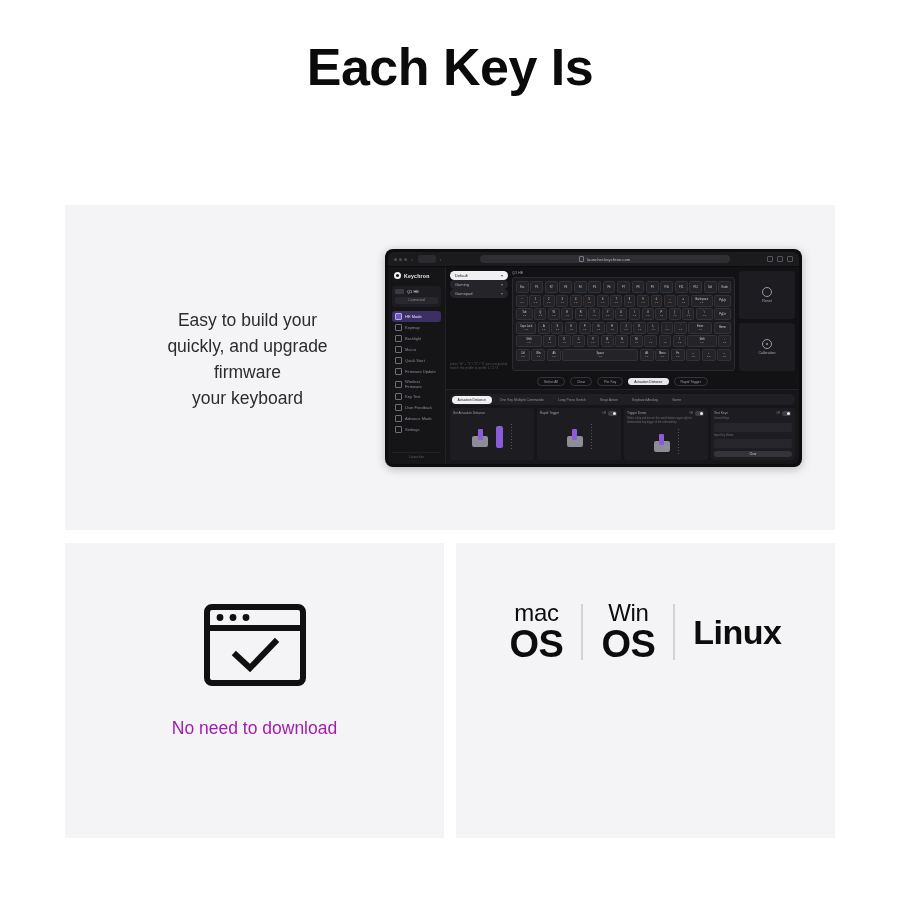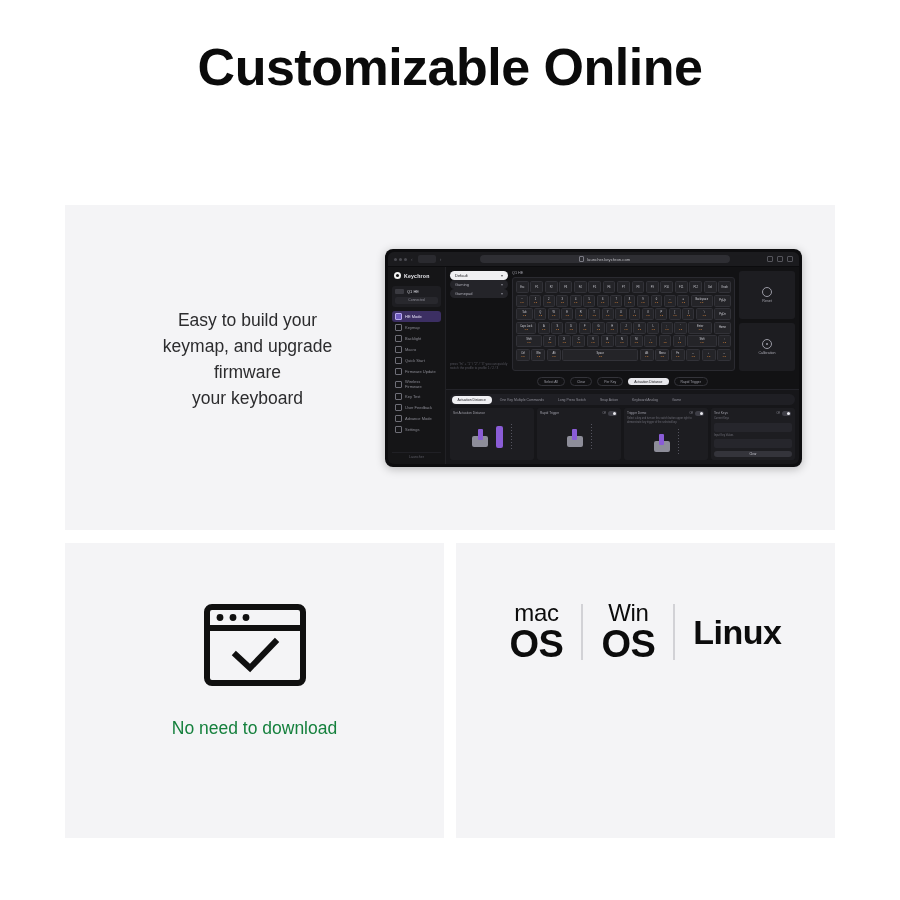--- a/index.html
+++ b/index.html
@@ -280,21 +280,21 @@
     transform: translateX(-50%);
   }
   .card-caption {
     position: absolute;
     left: 0;
     width: 100%;
     top: 172px;
     text-align: center;
     font-size: 17.5px;
     line-height: 26px;
-    color: #15803d;
+    color: #a21caf;
   }
   .card-caption .ln { display:block; }
 
   
   .oslogos {
     position: absolute;
     left: 0;
     width: 100%;
     top: 58px;
     display: flex;
@@ -305,28 +305,28 @@
   .osblock { text-align:center; color:#0c0c0c; }
   .osblock .small { font-size: 24px; font-weight: 500; line-height: 24px; letter-spacing:-0.3px;}
   .osblock .big { font-size: 38px; font-weight: 700; line-height: 38px; letter-spacing:-0.5px;}
   .osblock.single .big { font-size: 34px; line-height: 62px; font-weight:600;text-align:center;}
   .osdiv { width: 2px; height: 56px; background: #d2d2d6; }
 </style>
 </head>
 <body>
 
 <div class="heading">
-  <span class="line">Customizable Online</span>
+  <span class="line">Each Key Is</span>
 </div>
 
 <div class="card" id="card-app">
 
   <div class="app-copy">
     <span class="ln">Easy to build your</span>
-    <span class="ln">keymap, and upgrade</span>
+    <span class="ln">quickly, and upgrade</span>
     <span class="ln">firmware</span>
     <span class="ln">your keyboard</span>
   </div>
 
   <div class="laptop">
     <div class="laptop-screen">
 
       <div class="chrome">
         <div class="chrome-left">
           <span class="chrome-dots">

